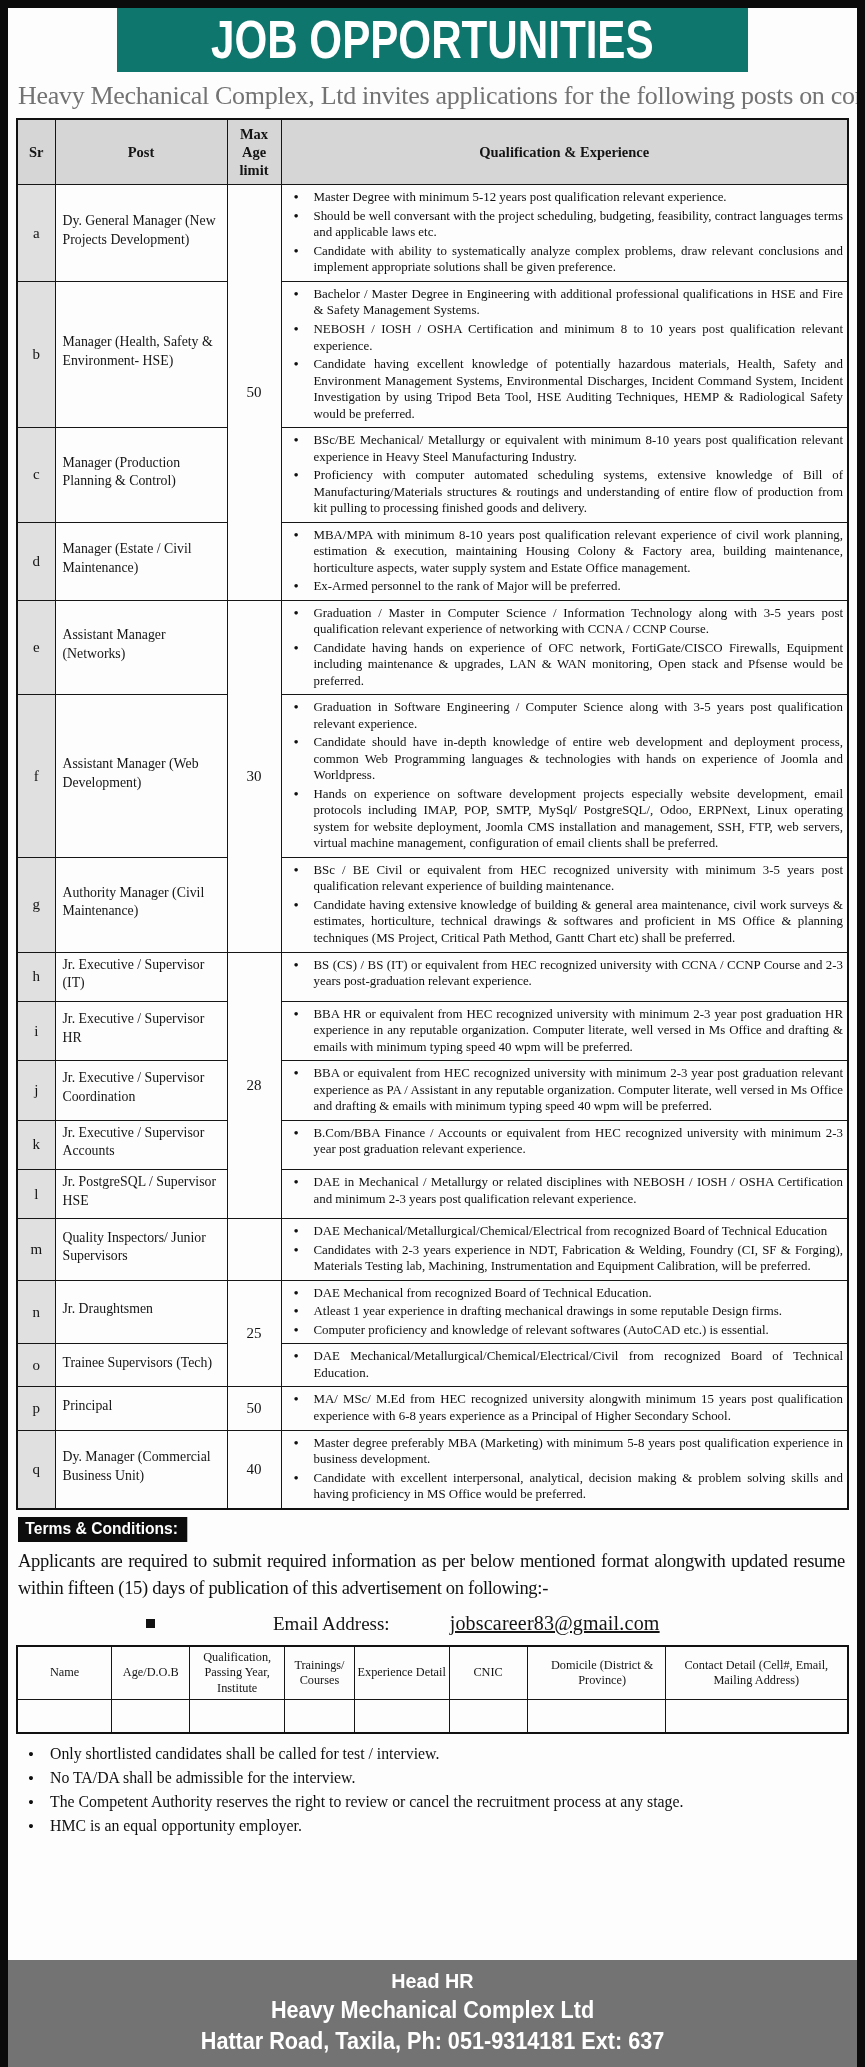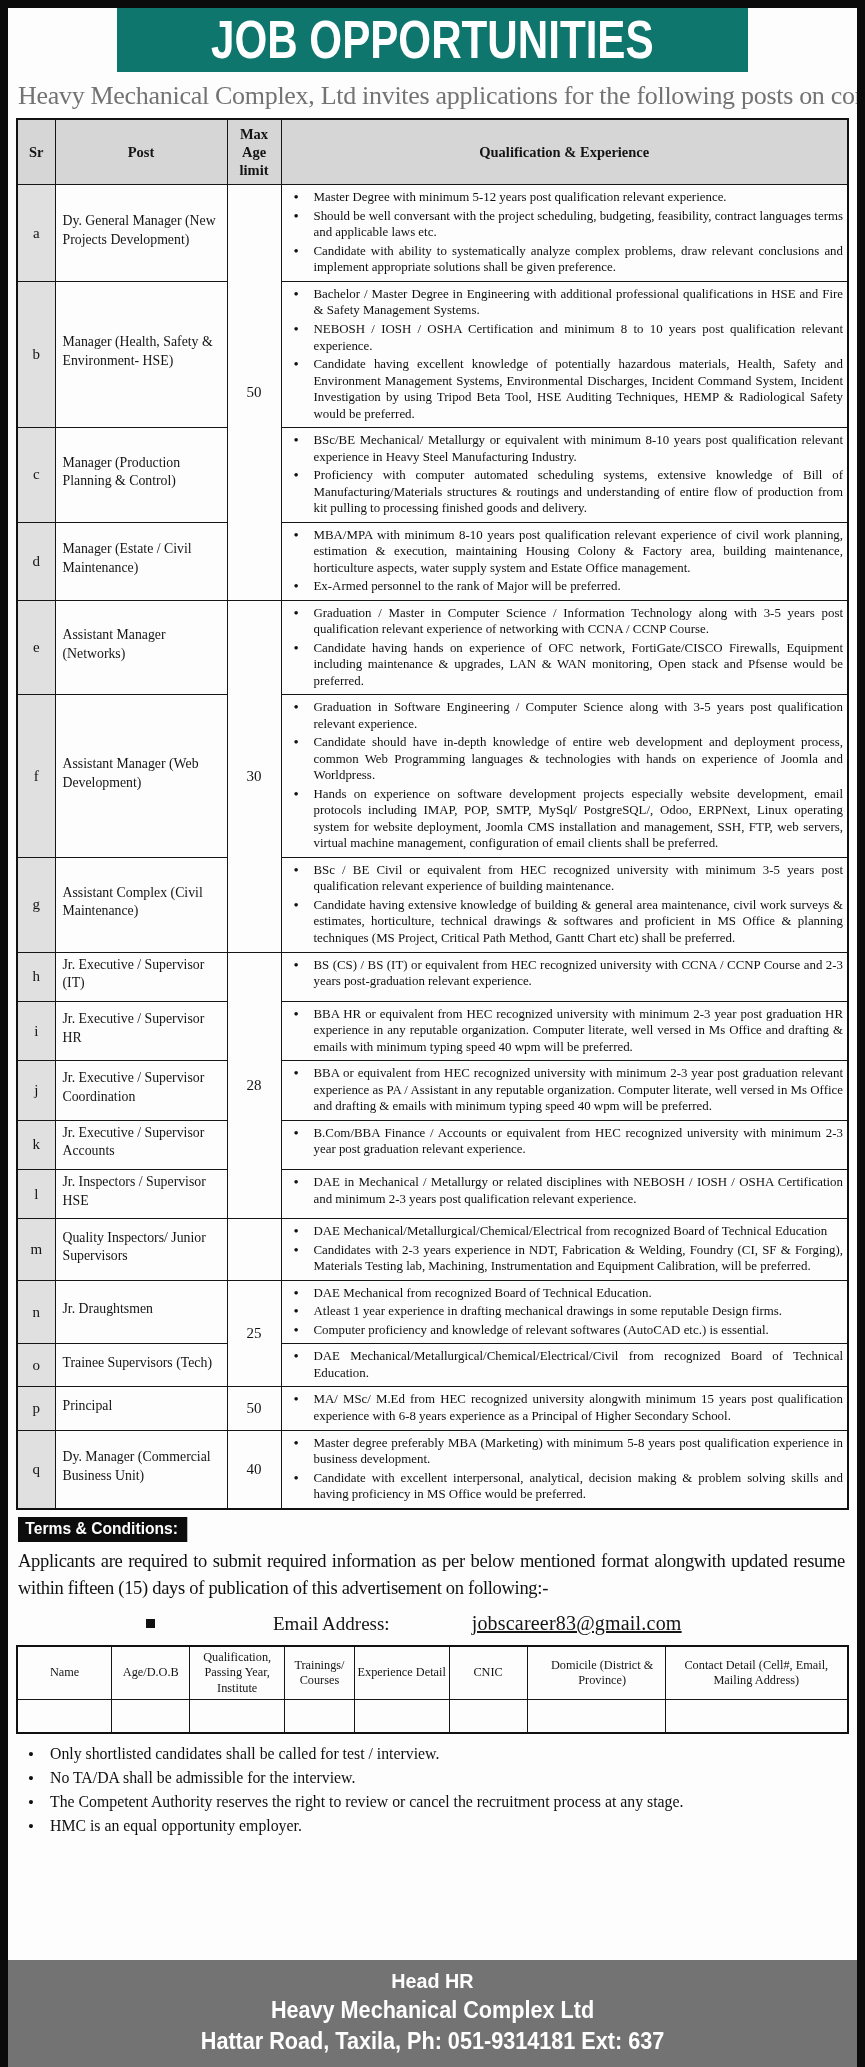--- a/index.html
+++ b/index.html
@@ -63,21 +63,21 @@
   .terms-para{
     margin:2px 12px 0 10px; font-size:18.5px; line-height:1.5;
     letter-spacing:-0.3px; text-align:justify; color:#101010;
   }
   .email-row{
     margin:9px 0 8px 0; display:flex; align-items:baseline;
   }
   .sq{ width:9px; height:9px; background:#111; margin-left:138px; align-self:center; }
   .email-label{ font-size:19px; margin-left:118px; }
   .email-value{
-    font-size:20px; margin-left:82px; text-decoration:underline; letter-spacing:0.2px;
+    font-size:20px; margin-left:60px; text-decoration:underline; letter-spacing:0.2px;
   }
   
   table.form{
     width:833px; margin:2px auto 0 auto; border-collapse:collapse; table-layout:fixed;
     border:2px solid #111;
   }
   table.form th, table.form td{ border:1.4px solid #161616; }
   table.form th{
     font-size:12.3px; font-weight:normal; text-align:center; padding:3px 2px; line-height:1.25;
     vertical-align:middle;
@@ -192,21 +192,21 @@
           <td class="qual">
             <ul>
               <li>Graduation in Software Engineering / Computer Science along with 3-5 years post qualification relevant experience.</li>
               <li>Candidate should have in-depth knowledge of entire web development and deployment process, common Web Programming languages &amp; technologies with hands on experience of Joomla and Worldpress.</li>
               <li>Hands on experience on software development projects especially website development, email protocols including IMAP, POP, SMTP, MySql/ PostgreSQL/, Odoo, ERPNext, Linux operating system for website deployment, Joomla CMS installation and management, SSH, FTP, web servers, virtual machine management, configuration of email clients shall be preferred.</li>
             </ul>
           </td>
         </tr>
         <tr>
           <td class="sr">g</td>
-          <td class="post">Assistant Complex (Civil Maintenance)</td>
+          <td class="post">Authority Manager (Civil Maintenance)</td>
           <td class="qual">
             <ul>
               <li>BSc / BE Civil or equivalent from HEC recognized university with minimum 3-5 years post qualification relevant experience of building maintenance.</li>
               <li>Candidate having extensive knowledge of building &amp; general area maintenance, civil work surveys &amp; estimates, horticulture, technical drawings &amp; softwares and proficient in MS Office &amp; planning techniques (MS Project, Critical Path Method, Gantt Chart etc) shall be preferred.</li>
             </ul>
           </td>
         </tr>
         <tr>
           <td class="sr">h</td>
           <td class="post">Jr. Executive / Supervisor (IT)</td>
@@ -239,21 +239,21 @@
           <td class="sr">k</td>
           <td class="post">Jr. Executive / Supervisor Accounts</td>
           <td class="qual">
             <ul>
               <li>B.Com/BBA Finance / Accounts or equivalent from HEC recognized university with minimum 2-3 year post graduation relevant experience.</li>
             </ul>
           </td>
         </tr>
         <tr>
           <td class="sr">l</td>
-          <td class="post">Jr. Inspectors / Supervisor HSE</td>
+          <td class="post">Jr. PostgreSQL / Supervisor HSE</td>
           <td class="qual">
             <ul>
               <li>DAE in Mechanical / Metallurgy or related disciplines with NEBOSH / IOSH / OSHA Certification and minimum 2-3 years post qualification relevant experience.</li>
             </ul>
           </td>
         </tr>
         <tr>
           <td class="sr">m</td>
           <td class="post">Quality Inspectors/ Junior Supervisors</td>
           <td class="age" rowspan="1"></td>

